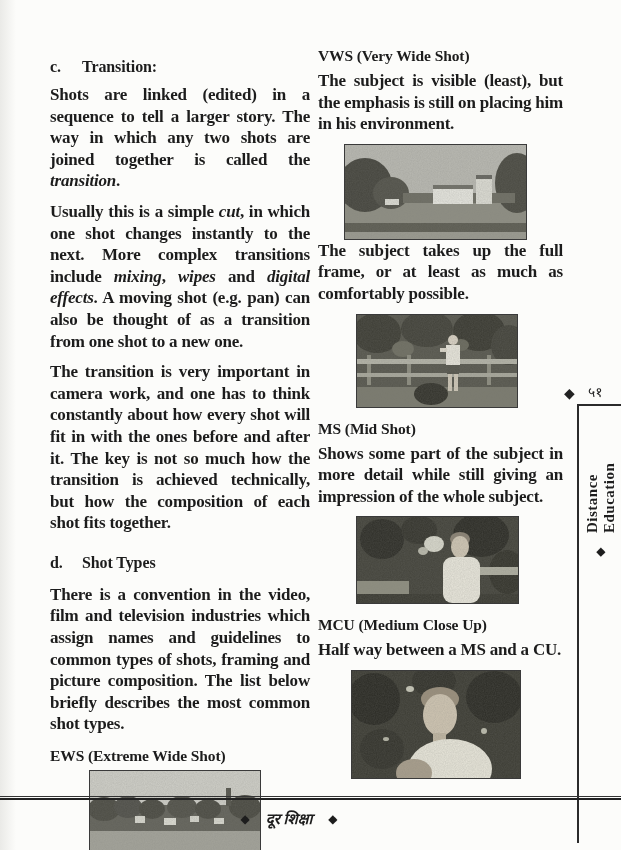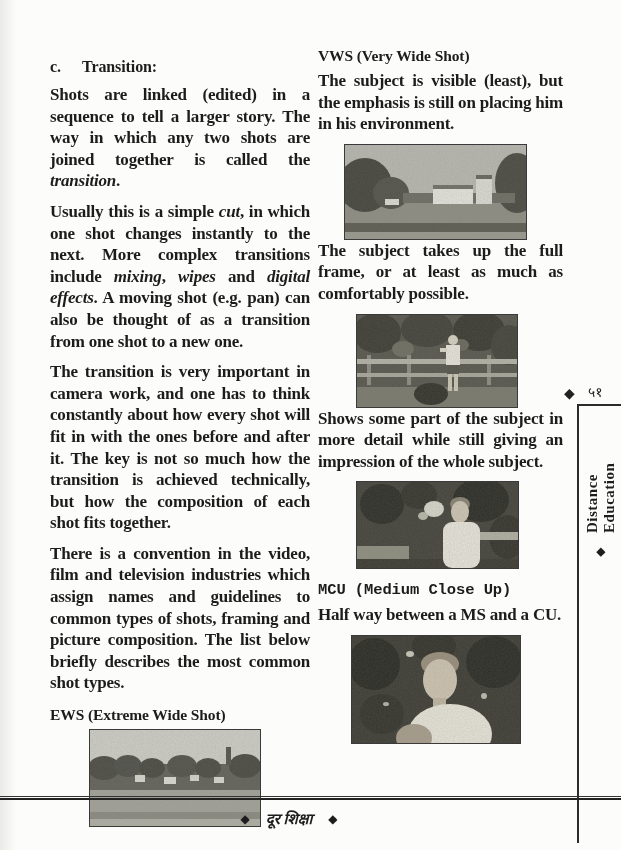--- a/index.html
+++ b/index.html
@@ -26,21 +26,21 @@
   h4.shot{font-size:15.5px;font-weight:bold;margin:12px 0 5px;letter-spacing:-0.1px;}
   h4.shot.first{margin-top:9px;}
   .photo{border:1px solid #3a3a3a;line-height:0;background:#777;}
   .photo svg{display:block;}
   .photo-ews{width:170px;height:96px;margin:4px 0 0 39px;}
   .photo-vws{width:181px;height:94px;margin:3px 0 0 26px;}
   .photo-ws{width:160px;height:92px;margin:3px 0 0 38px;}
   .photo-ms{width:161px;height:86px;margin:7px 0 0 38px;}
   .photo-mcu{width:168px;height:107px;margin:7px 0 0 33px;}
   .m-top-10{margin-top:10px;}
-  .m-top-18{margin-top:18px;font-family:Liberation Mono, monospace;}
+  .m-top-18{margin-top:18px;}
 
   
   .v-rule{position:absolute;left:577px;top:404px;width:2px;height:439px;background:#2b2b2b;}
   .h-rule-top{position:absolute;left:577px;top:404px;width:44px;height:2px;background:#2b2b2b;}
   .corner-diamond{position:absolute;left:564px;top:385px;font-size:14px;color:#222;
     font-family:"DejaVu Sans",sans-serif;}
   .page-number{position:absolute;left:588px;top:382px;font-size:14px;font-weight:normal;color:#222;}
   .sidebar-label{
     position:absolute;left:584px;top:410px;height:150px;
     writing-mode:vertical-rl;transform:rotate(180deg);
@@ -73,20 +73,21 @@
   <div class="col col-left">
 
     <h3 class="sec"><span class="h-letter">c.</span><span>Transition:</span></h3>
 
     <p class="body"><span>Shots are linked (edited) in a sequence to tell a larger story. The way in which any two shots are joined together is called the </span><em>transition</em><span>.</span></p>
 
     <p class="body"><span>Usually this is a simple </span><em>cut</em><span>, in which one shot changes instantly to the next. More complex transitions include </span><em>mixing</em><span>, </span><em>wipes</em><span> and </span><em>digital effects</em><span>. A moving shot (e.g. pan) can also be thought of as a transition from one shot to a new one.</span></p>
 
     <p class="body">The transition is very important in camera work, and one has to think constantly about how every shot will fit in with the ones before and after it. The key is not so much how the transition is achieved technically, but how the composition of each shot fits together.</p>
 
+    <h3 class="sec second"><span class="h-letter">d.</span><span>Shot Types</span></h3>
 
     <p class="body">There is a convention in the video, film and television industries which assign names and guidelines to common types of shots, framing and picture composition. The list below briefly describes the most common shot types.</p>
 
     <h4 class="shot">EWS (Extreme Wide Shot)</h4>
 
     <div class="photo photo-ews">
       <svg viewBox="0 0 170 96" width="170" height="96">
         <rect width="170" height="96" fill="#cfcfc8"></rect>
         <rect y="34" width="170" height="27" fill="#62625a"></rect>
         <ellipse cx="14" cy="38" rx="16" ry="12" fill="#4c4c44"></ellipse>
@@ -153,20 +154,21 @@
         <rect x="89" y="30" width="14" height="20" fill="#e8e6dc"></rect>
         <rect x="83" y="33" width="7" height="4" fill="#ddd9cc"></rect>
         <rect x="90" y="50" width="12" height="9" fill="#55554c"></rect>
         <rect x="91" y="59" width="4" height="17" fill="#cfc8b8"></rect>
         <rect x="97" y="59" width="4" height="17" fill="#cfc8b8"></rect>
         <ellipse cx="74" cy="79" rx="17" ry="11" fill="#33332c"></ellipse>
         <rect width="160" height="92" filter="url(#grain)" opacity="0.5"></rect>
       </svg>
     </div>
 
+    <h4 class="shot m-top-10">MS (Mid Shot)</h4>
     <p class="body">Shows some part of the subject in more detail while still giving an impression of the whole subject.</p>
 
     <div class="photo photo-ms">
       <svg viewBox="0 0 161 86" width="161" height="86">
         <rect width="161" height="86" fill="#43433b"></rect>
         <ellipse cx="25" cy="22" rx="22" ry="20" fill="#2e2e28"></ellipse>
         <ellipse cx="62" cy="13" rx="18" ry="14" fill="#35352e"></ellipse>
         <ellipse cx="124" cy="18" rx="28" ry="22" fill="#2c2c26"></ellipse>
         <ellipse cx="150" cy="55" rx="18" ry="22" fill="#34342c"></ellipse>
         <ellipse cx="77" cy="27" rx="10" ry="8" fill="#d8d8cc"></ellipse>

